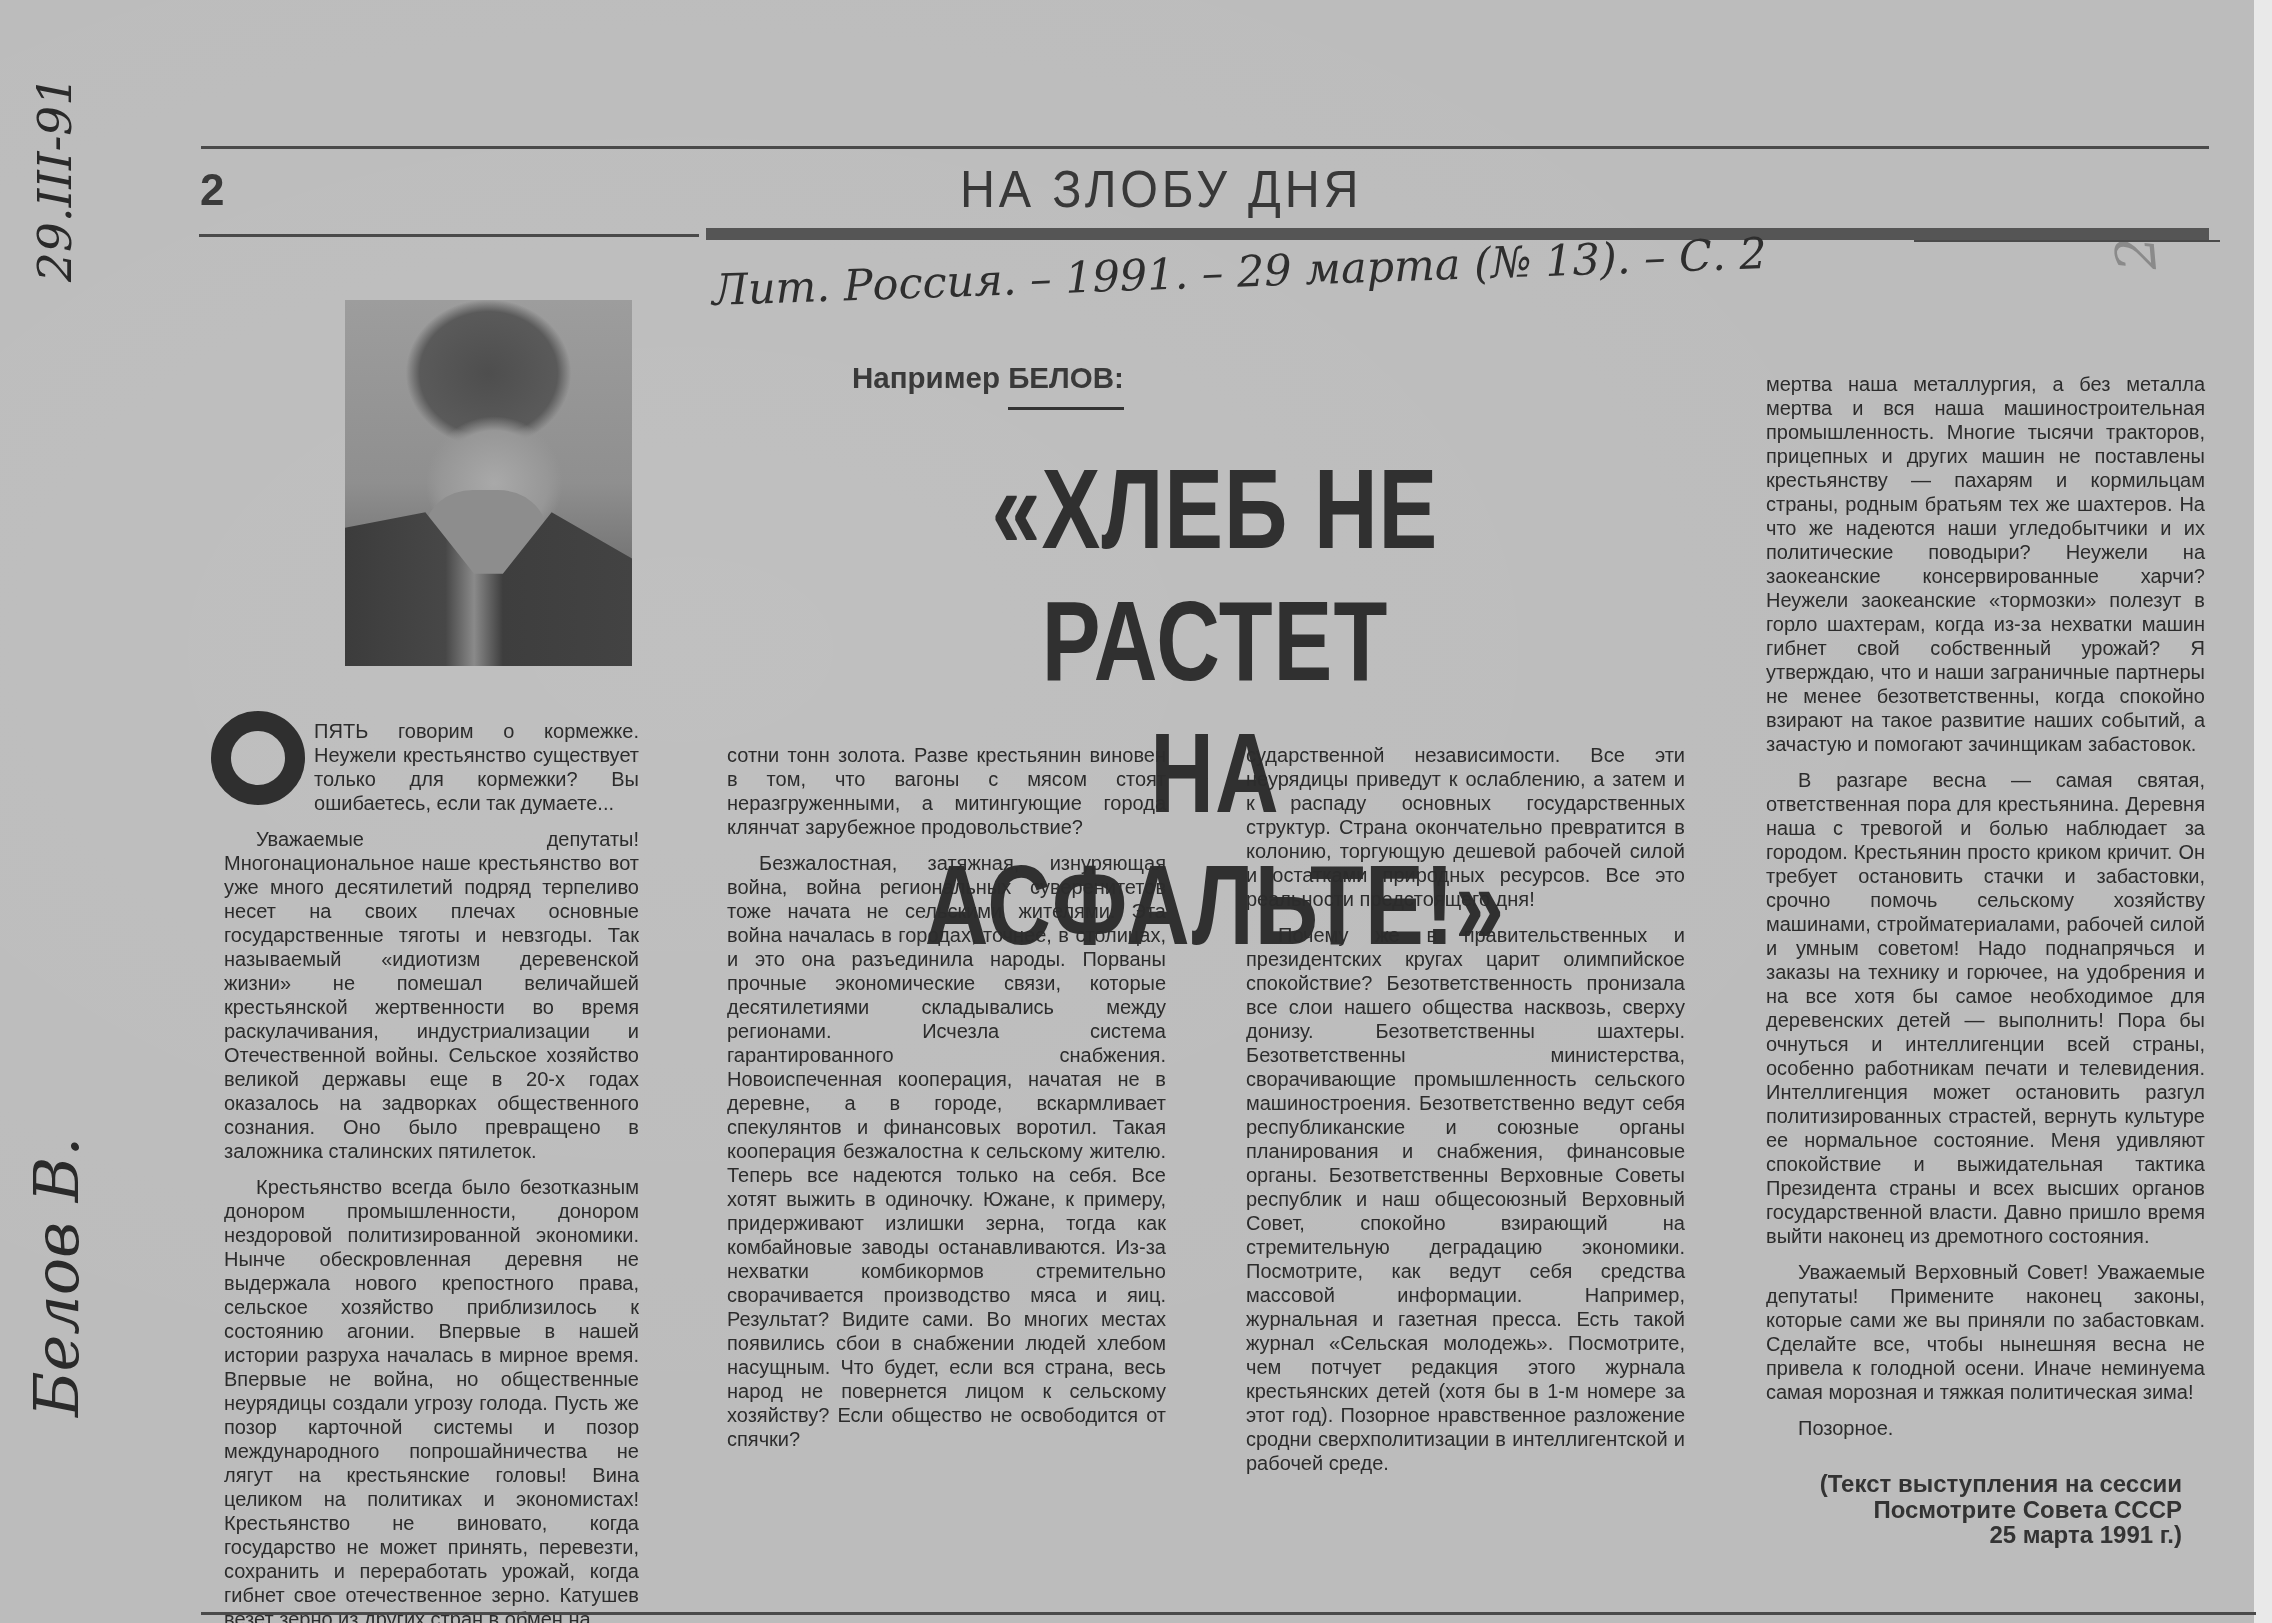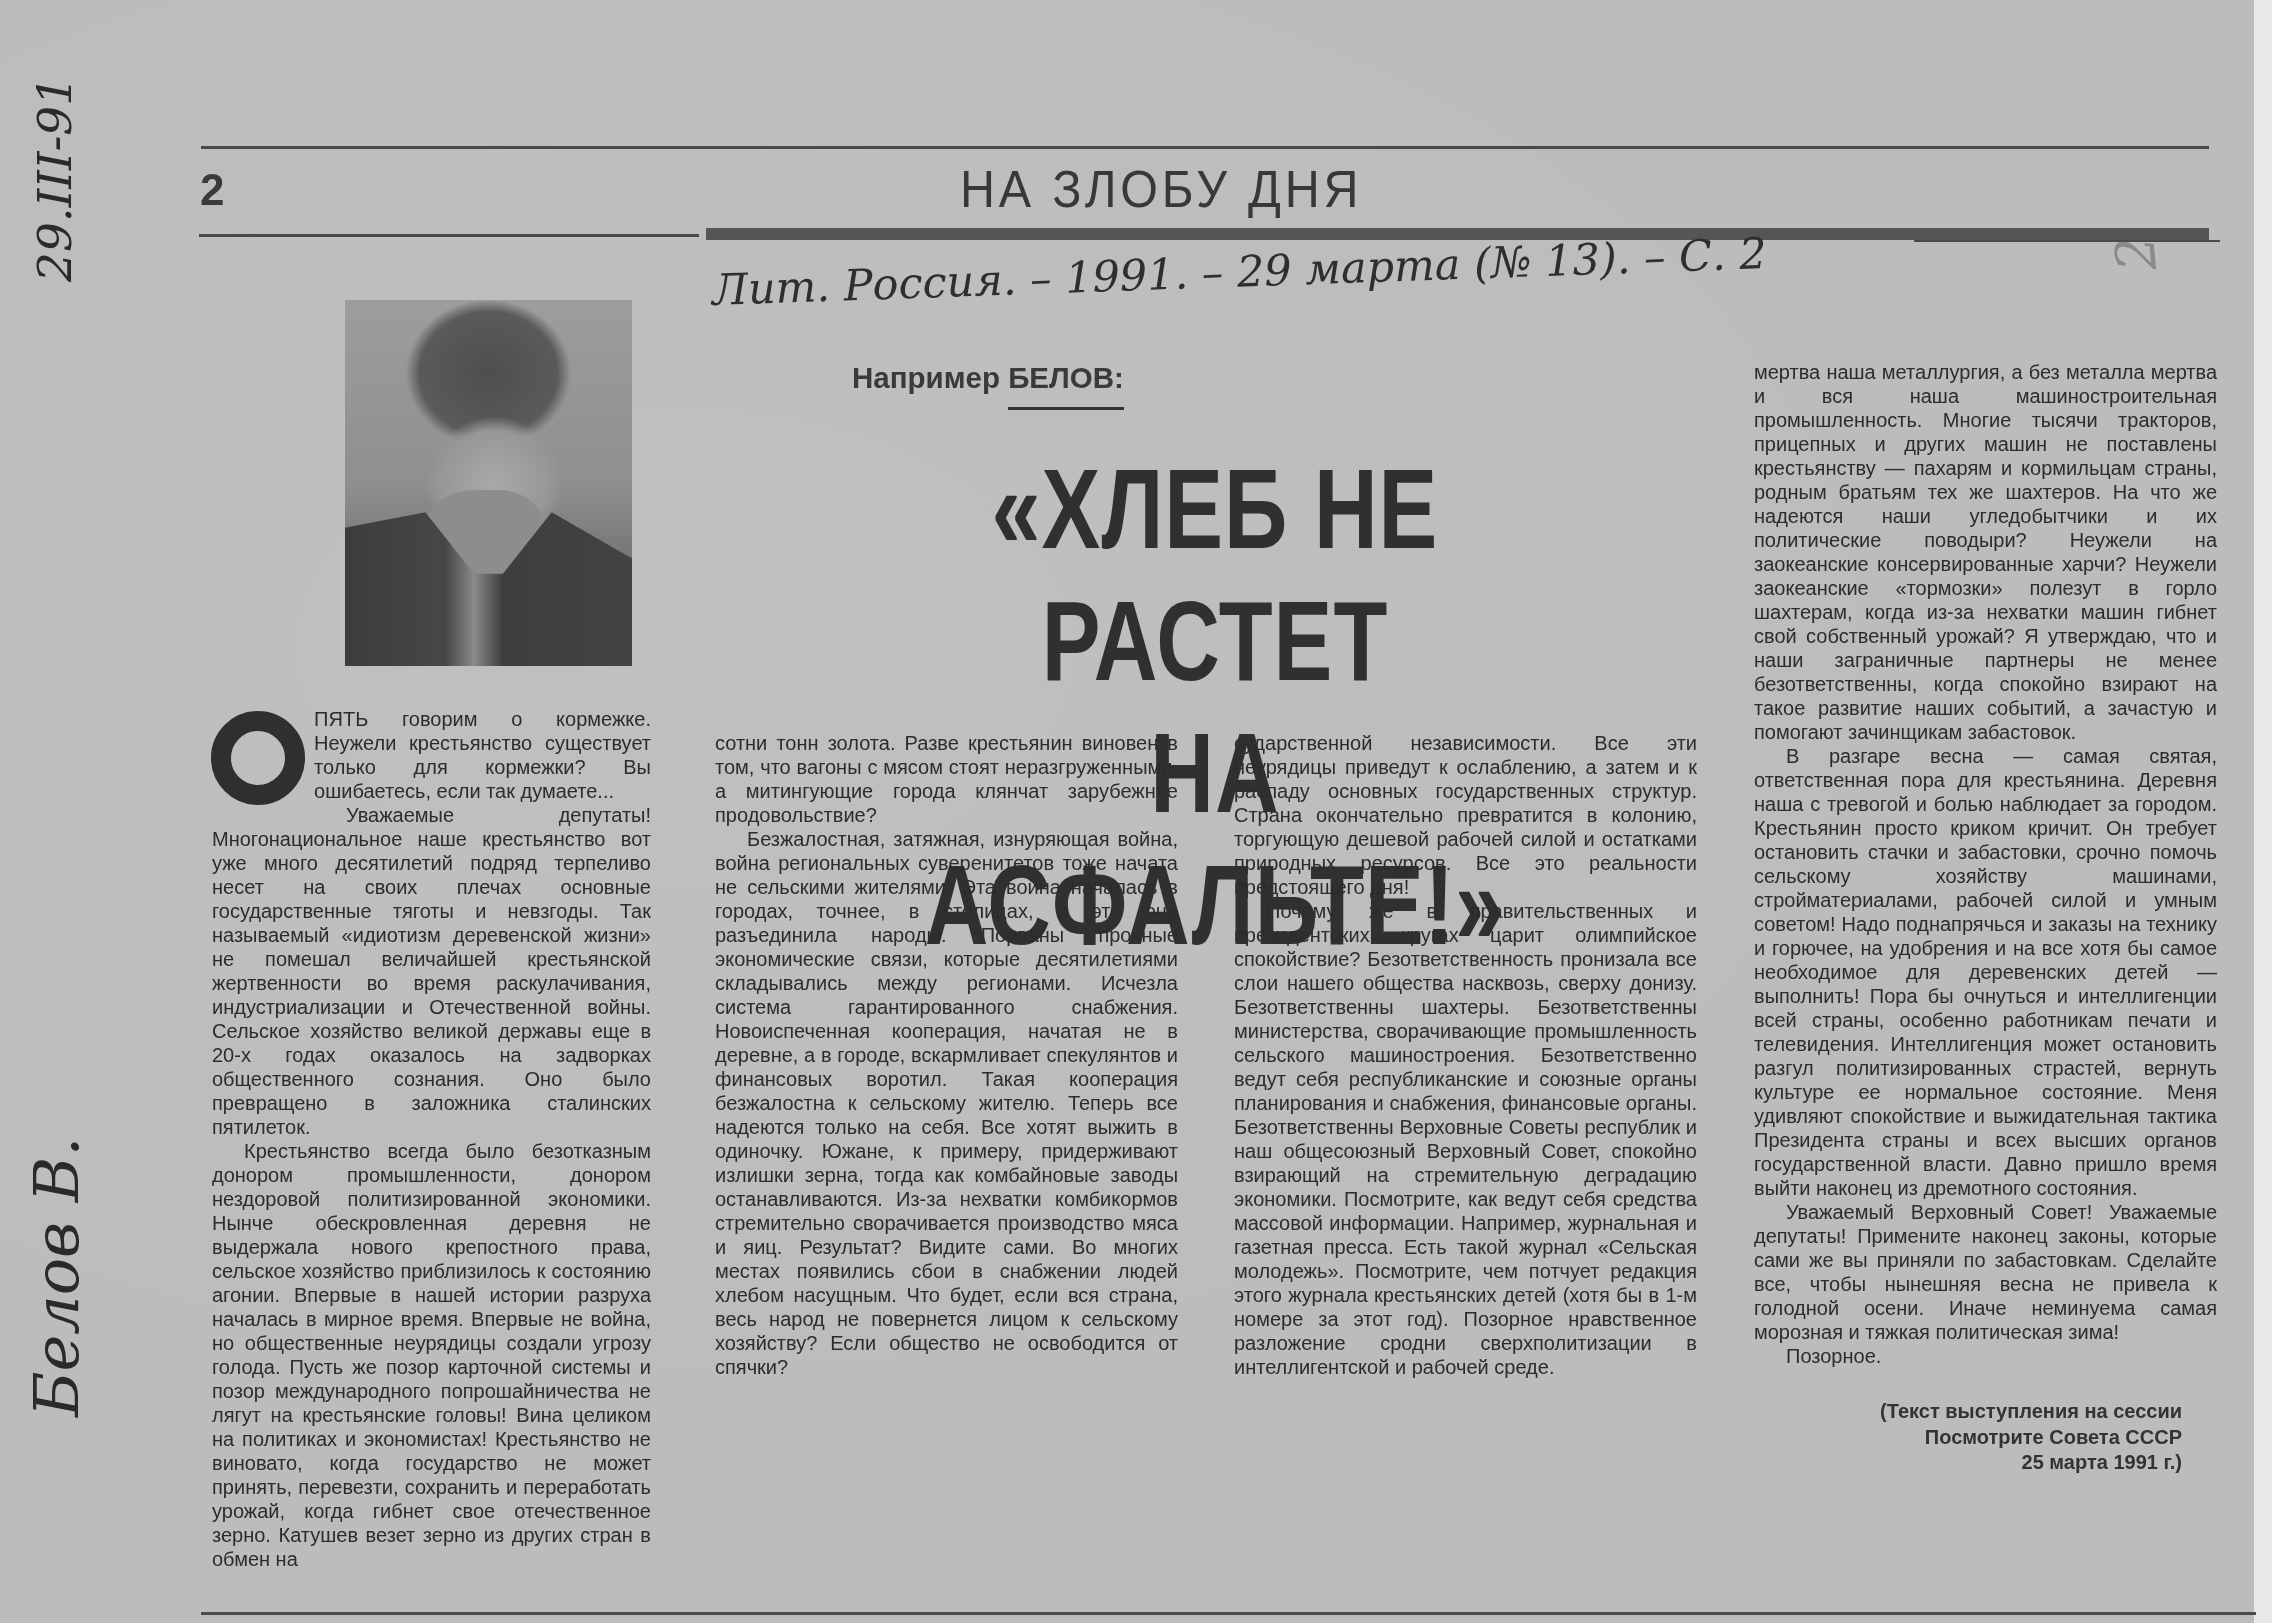--- a/index.html
+++ b/index.html
@@ -38,30 +38,30 @@
   }
   .photo .coat { position:absolute; left:0; bottom:0; width:100%; height:42%; background:linear-gradient(90deg,#3c3c3c 0%,#474747 35%,#8a8a8a 45%,#3e3e3e 55%,#434343 100%); clip-path:polygon(0 10%,28% 0,45% 40%,55% 40%,72% 0,100% 30%,100% 100%,0 100%); }
   .photo .beard { position:absolute; left:28%; top:52%; width:42%; height:28%; border-radius:40% 40% 50% 50%; background:#8d8d8d; }
 
   .byline { position:absolute; left:852px; top:361px; font-size:29.5px; font-weight:bold; color:#3a3a3a; }
   .byline .surname { text-decoration:none; border-bottom:3.4px solid #333; padding-bottom:13px; }
 
   .headline { position:absolute; left:819px; top:443px; width:792px; text-align:center; font-family:"Liberation Sans Narrow","Liberation Sans", sans-serif; font-weight:bold; color:#303030; font-size:113px; line-height:132px; letter-spacing:1.3px; transform:scaleX(0.78); transform-origin:center top; }
 
   .col { position:absolute; font-size:20px; line-height:24px; color:#2c2c2c; text-align:justify; font-family:"Liberation Sans Narrow","Liberation Sans", sans-serif; }
-  .col p { margin:0; text-indent:1.6em; }
+  .col p { margin:12px; text-indent:1.6em; }
   .col p.noindent { text-indent:0; }
   .col1 { left:212px; top:707px; width:439px; }
   .col2 { left:715px; top:731px; width:463px; }
   .col3 { left:1234px; top:731px; width:463px; }
   .col4 { left:1754px; top:360px; width:463px; }
 
   .dropcap { float:left; width:94px; height:94px; margin:4px 9.4px 0 -1.3px; border-radius:50%; border:20px solid #2f2f2f; box-sizing:border-box; }
 
-  .footnote { margin-top:31px; text-align:right; font-weight:bold; font-size:20px; line-height:25.5px; padding-right:35px; color:#333; }
+  .footnote { margin-top:31px; text-align:right; font-weight:bold; font-size:24px; line-height:25.5px; padding-right:35px; color:#333; }
 
   .bottom-rule { left:201px; top:1612px; width:2055px; }
 </style>
 </head>
 <body>
 
 <div class="page">
   <div class="right-edge"></div>
 
   <div class="hand vert" style="left:27px; top:282px; font-size:47px;">29.III-91</div>

